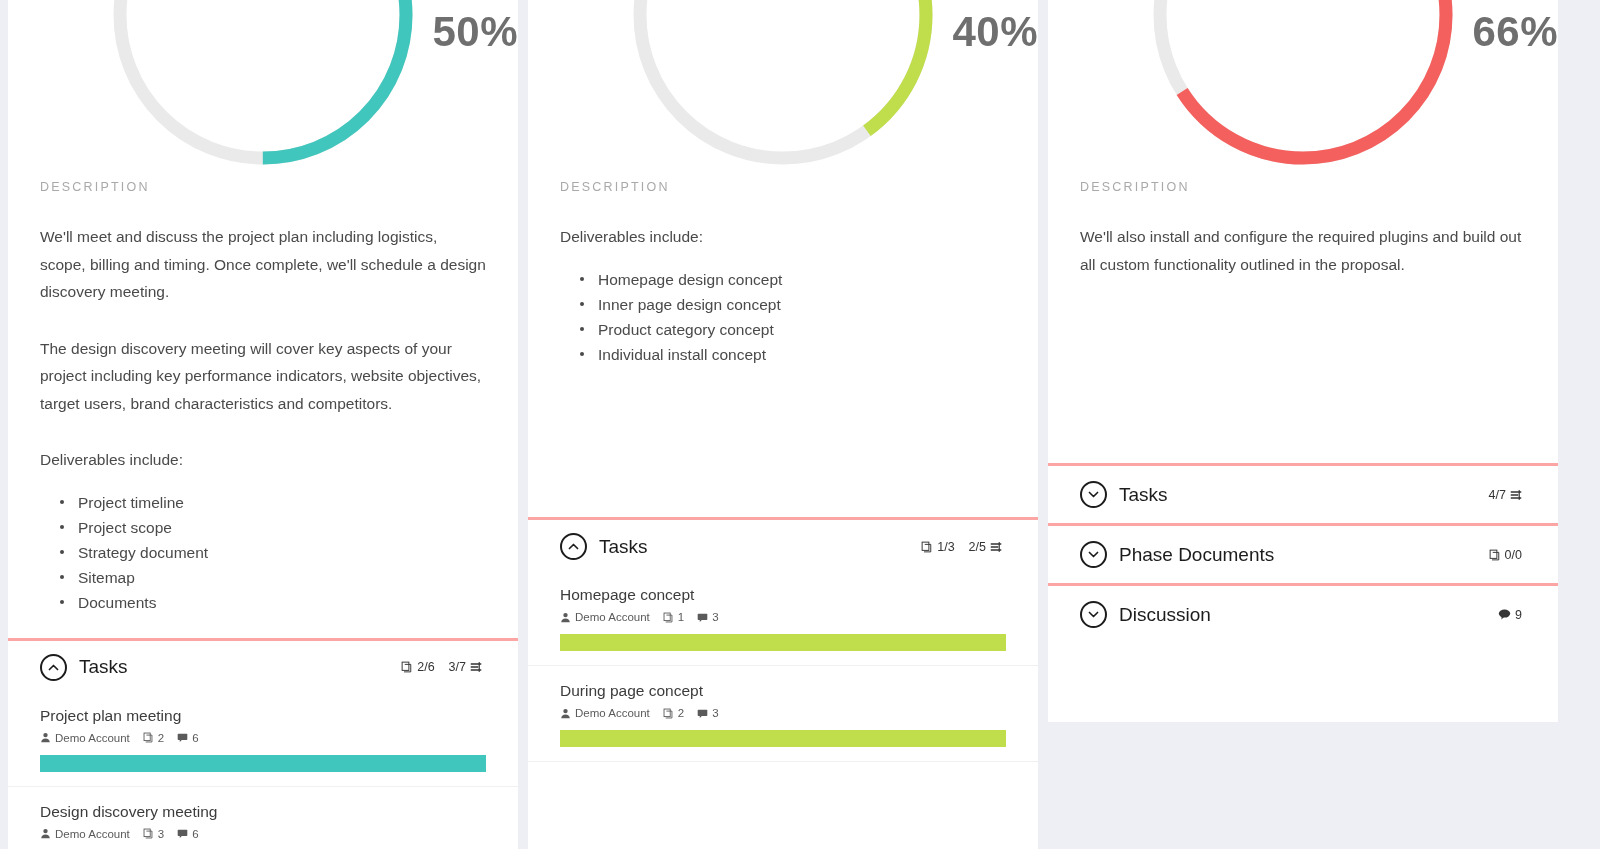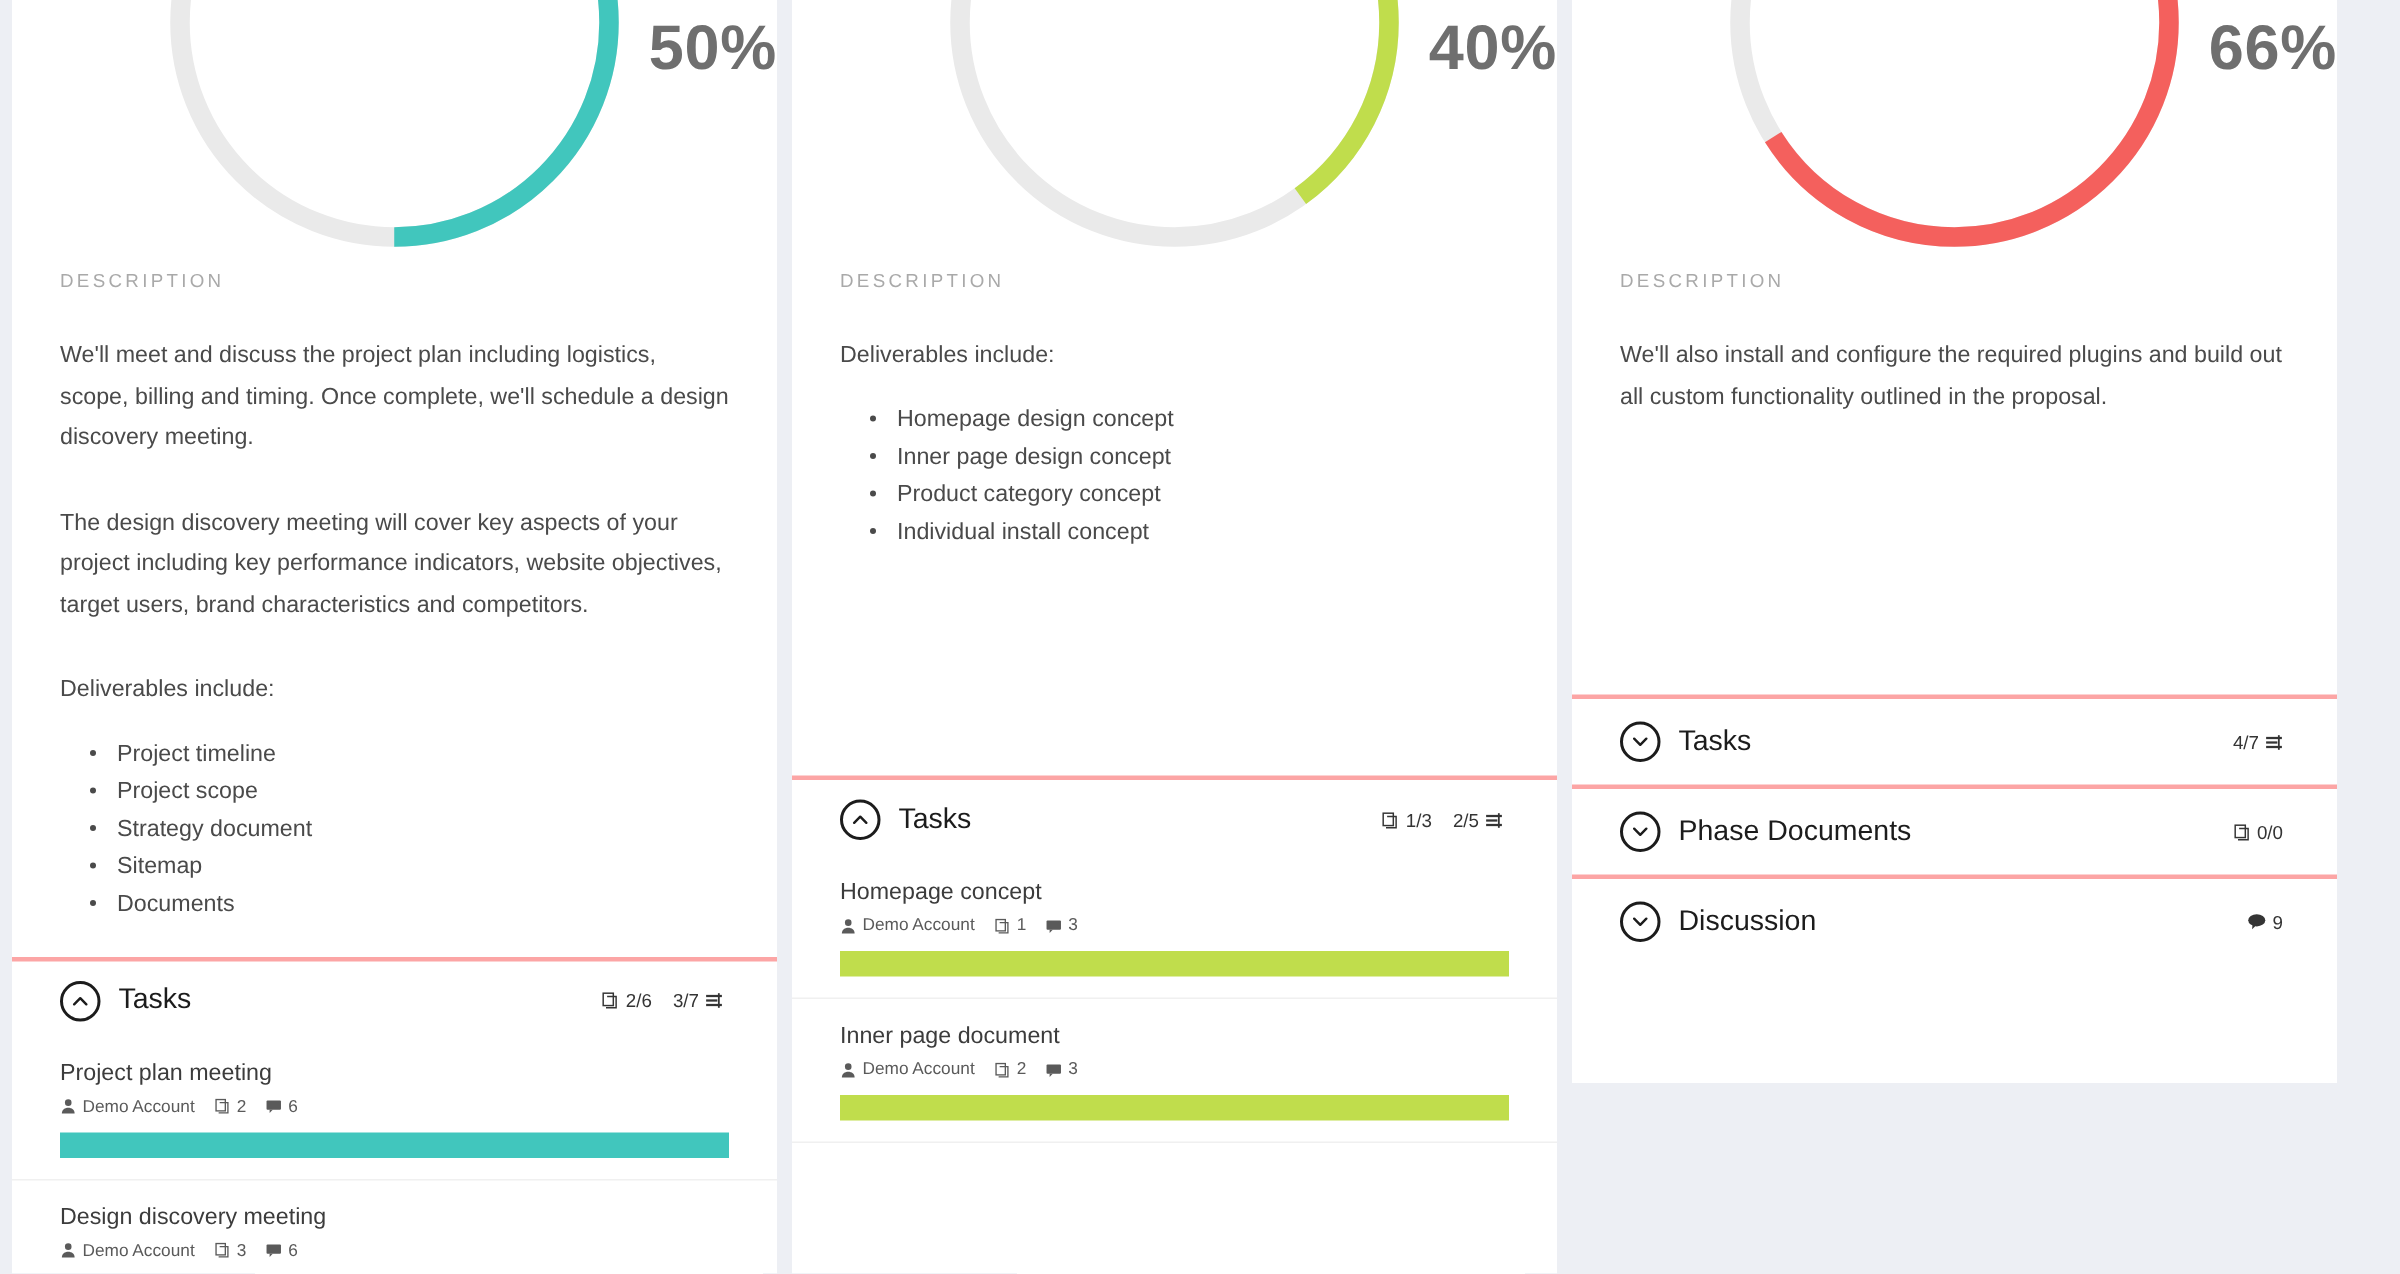--- a/index.html
+++ b/index.html
@@ -357,21 +357,21 @@
                     <path d="M4 11.5h3l-3 3z" fill="#5a5a5a"></path>
                   </svg>
                 </span>
               <span>3</span>
             </span>
           </div>
           <div class="task-bar" style="background:#c0dd4c"></div>
         </div>
 
         <div class="task-row">
-          <div class="task-name">Inner page document</div>
+          <div class="task-name">During page concept</div>
           <div class="task-meta">
             <span class="meta-item">
               <span>
                   <svg width="11" height="11" viewBox="0 0 16 16">
                     <circle cx="8" cy="4.5" r="3.2" fill="#5a5a5a"></circle>
                     <path d="M1.8 15c0-3.6 2.8-5.6 6.2-5.6S14.2 11.4 14.2 15z" fill="#5a5a5a"></path>
                   </svg>
                 </span>
               <span>Demo Account</span>
             </span>

